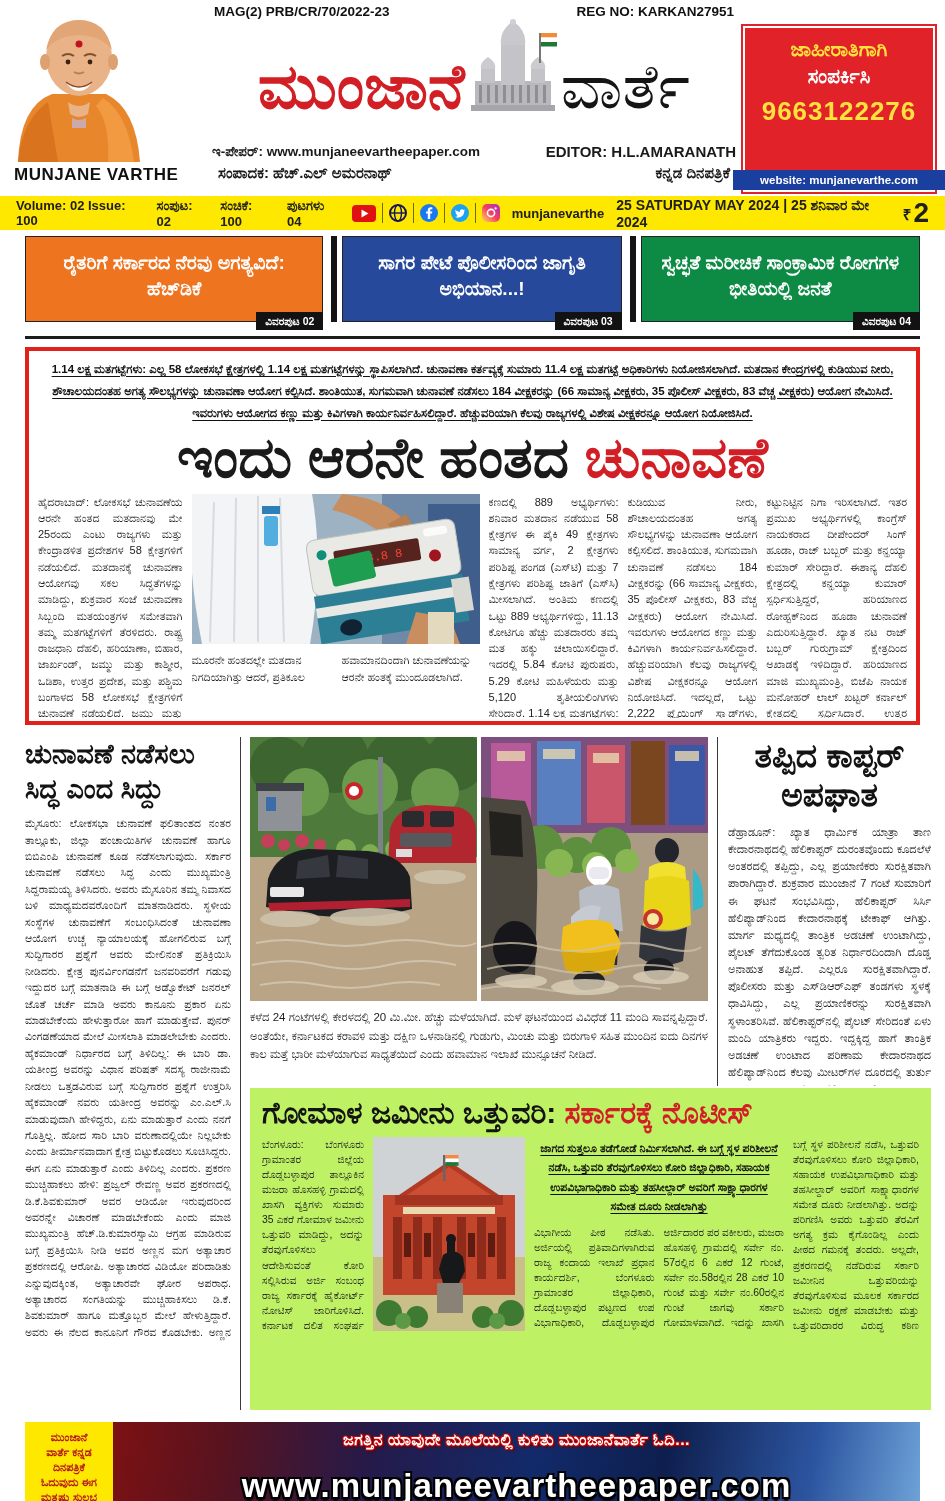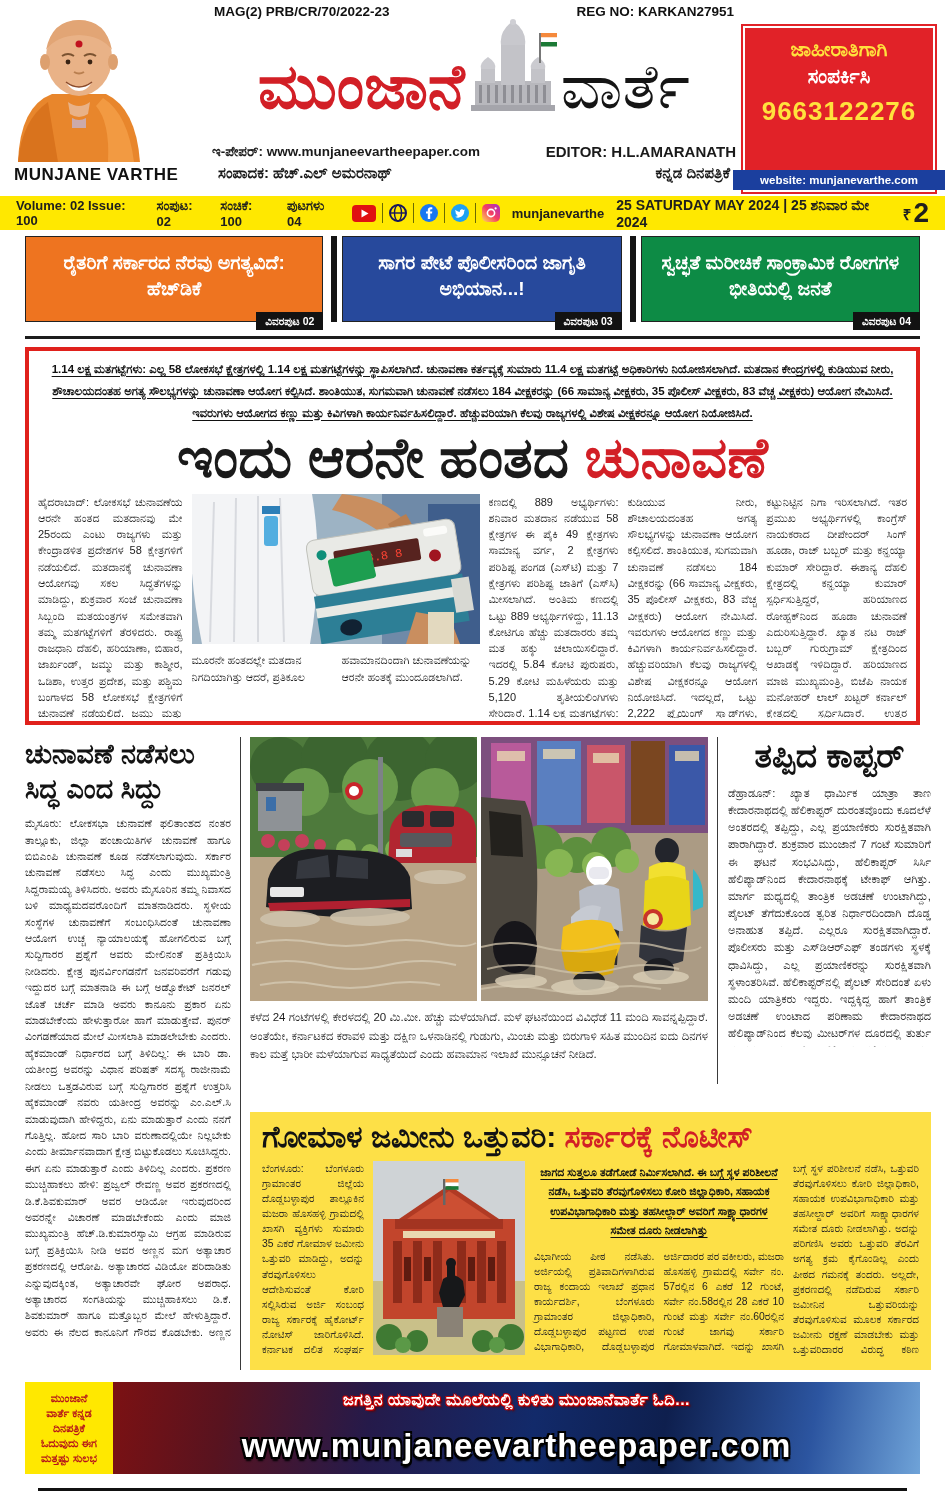--- a/index.html
+++ b/index.html
@@ -61,21 +61,21 @@
   .left-body{margin-top:8px;font-size:10.8px;text-align:justify;line-height:1.52;height:528px;overflow:hidden;color:#222;}
   .right-wrap{flex:1;display:flex;flex-direction:column;padding-left:9px;}
   .photos-row{display:flex;}
   .flood-photos{width:458px;flex:none;}
   .photos{display:flex;gap:4px;}
   .flood-caption{font-size:11.5px;line-height:1.62;margin-top:7px;text-align:justify;color:#1d1d1d;height:76px;overflow:hidden;}
   .copter-story{flex:1;margin-left:9px;padding-left:10px;border-left:1px solid #3a3a3a;}
   .copter-headline{font-size:33px;font-weight:800;text-align:center;line-height:1.18;color:#131313;}
   .copter-body{margin-top:9px;font-size:11.3px;text-align:justify;line-height:1.52;height:262px;overflow:hidden;color:#222;}
   
-  .gomala{margin-top:28px;background:#fde047;padding:8px 12px;height:258px;box-sizing:border-box;}
+  .gomala{margin-top:2px;background:#bef264;padding:8px 12px;height:322px;box-sizing:border-box;}
   .gomala-headline{font-size:30px;font-weight:800;line-height:1.1;color:#131313;}
   .gh-red{color:#d21f26;}
   .gomala-content{display:flex;gap:9px;margin-top:8px;height:196px;overflow:hidden;}
   .gcol{font-size:10.4px;text-align:justify;line-height:1.45;color:#222;overflow:hidden;}
   .gcol1{width:102px;} .gcol4{width:126px;}
   .gmid{width:250px;flex:none;}
   .gquote{font-size:10.8px;font-weight:bold;text-align:center;line-height:1.8;color:#111;
           text-decoration:underline;text-underline-offset:3px;padding:2px 4px;}
   .gtwo{display:flex;gap:9px;margin-top:6px;}
   .gtwo div{flex:1;font-size:10.4px;text-align:justify;line-height:1.45;color:#222;}
@@ -430,20 +430,21 @@
                   <ellipse cx="40" cy="244" rx="26" ry="7"></ellipse>
                 </g>
             </svg>
           </div>
           <div class="flood-caption">ಕಳೆದ 24 ಗಂಟೆಗಳಲ್ಲಿ ಕೇರಳದಲ್ಲಿ 20 ಮಿ.ಮೀ. ಹೆಚ್ಚು ಮಳೆಯಾಗಿದೆ. ಮಳೆ ಘಟನೆಯಿಂದ ವಿವಿಧೆಡೆ 11 ಮಂದಿ ಸಾವನ್ನಪ್ಪಿದ್ದಾರೆ. ಅಂತೆಯೇ, ಕರ್ನಾಟಕದ ಕರಾವಳಿ ಮತ್ತು ದಕ್ಷಿಣ ಒಳನಾಡಿನಲ್ಲಿ ಗುಡುಗು, ಮಿಂಚು ಮತ್ತು ಬಿರುಗಾಳಿ ಸಹಿತ ಮುಂದಿನ ಐದು ದಿನಗಳ ಕಾಲ ಮತ್ತೆ ಭಾರೀ ಮಳೆಯಾಗುವ ಸಾಧ್ಯತೆಯಿದೆ ಎಂದು ಹವಾಮಾನ ಇಲಾಖೆ ಮುನ್ಸೂಚನೆ ನೀಡಿದೆ.</div>
         </div>
 
         <div class="copter-story">
           <div class="copter-headline">
             <div>ತಪ್ಪಿದ ಕಾಪ್ಟರ್</div>
+            <div>ಅಪಘಾತ</div>
           </div>
           <div class="copter-body">ಡೆಹ್ರಾಡೂನ್: ಖ್ಯಾತ ಧಾರ್ಮಿಕ ಯಾತ್ರಾ ತಾಣ ಕೇದಾರನಾಥದಲ್ಲಿ ಹೆಲಿಕಾಪ್ಟರ್ ದುರಂತವೊಂದು ಕೂದಲೆಳೆ ಅಂತರದಲ್ಲಿ ತಪ್ಪಿದ್ದು, ಎಲ್ಲ ಪ್ರಯಾಣಿಕರು ಸುರಕ್ಷಿತವಾಗಿ ಪಾರಾಗಿದ್ದಾರೆ. ಶುಕ್ರವಾರ ಮುಂಜಾನೆ 7 ಗಂಟೆ ಸುಮಾರಿಗೆ ಈ ಘಟನೆ ಸಂಭವಿಸಿದ್ದು, ಹೆಲಿಕಾಪ್ಟರ್ ಸಿರ್ಸಿ ಹೆಲಿಪ್ಯಾಡ್‌ನಿಂದ ಕೇದಾರನಾಥಕ್ಕೆ ಟೇಕಾಫ್ ಆಗಿತ್ತು. ಮಾರ್ಗ ಮಧ್ಯದಲ್ಲಿ ತಾಂತ್ರಿಕ ಅಡಚಣೆ ಉಂಟಾಗಿದ್ದು, ಪೈಲಟ್ ತೆಗೆದುಕೊಂಡ ತ್ವರಿತ ನಿರ್ಧಾರದಿಂದಾಗಿ ದೊಡ್ಡ ಅನಾಹುತ ತಪ್ಪಿದೆ. ಎಲ್ಲರೂ ಸುರಕ್ಷಿತವಾಗಿದ್ದಾರೆ. ಪೊಲೀಸರು ಮತ್ತು ಎಸ್‌ಡಿಆರ್‌ಎಫ್ ತಂಡಗಳು ಸ್ಥಳಕ್ಕೆ ಧಾವಿಸಿದ್ದು, ಎಲ್ಲ ಪ್ರಯಾಣಿಕರನ್ನು ಸುರಕ್ಷಿತವಾಗಿ ಸ್ಥಳಾಂತರಿಸಿವೆ. ಹೆಲಿಕಾಪ್ಟರ್‌ನಲ್ಲಿ ಪೈಲಟ್ ಸೇರಿದಂತೆ ಏಳು ಮಂದಿ ಯಾತ್ರಿಕರು ಇದ್ದರು. ಇದ್ದಕ್ಕಿದ್ದ ಹಾಗೆ ತಾಂತ್ರಿಕ ಅಡಚಣೆ ಉಂಟಾದ ಪರಿಣಾಮ ಕೇದಾರನಾಥದ ಹೆಲಿಪ್ಯಾಡ್‌ನಿಂದ ಕೆಲವು ಮೀಟರ್‌ಗಳ ದೂರದಲ್ಲಿ ತುರ್ತು ಭೂಸ್ಪರ್ಶ ಮಾಡಿದೆ. ಹೆಲಿಕಾಪ್ಟರ್‌ನಲ್ಲಿದ್ದ ಎಲ್ಲರೂ ಸುರಕ್ಷಿತವಾಗಿದ್ದಾರೆ ಎಂದು ಅಧಿಕಾರಿಗಳು ಹೇಳಿದ್ದಾರೆ. ಯಾತ್ರಾರ್ಥಿಗಳು ದೇವರ ದರ್ಶನ ಪಡೆದ ನಂತರ ಹಿಂತಿರುಗಲಿದ್ದಾರೆ. ಘಟನೆ ಕುರಿತು ಹೆಚ್ಚಿನ ತನಿಖೆ ನಡೆಯುತ್ತಿದೆ ಎಂದು ರುದ್ರಪ್ರಯಾಗದ ಜಿಲ್ಲಾ ಮ್ಯಾಜಿಸ್ಟ್ರೇಟ್ ಸೌರಭ್ ಗಹರ್ವಾರ್ ಹೇಳಿದ್ದಾರೆ.</div>
         </div>
       </div>
 
       <div class="gomala">
         <div class="gomala-headline">
           <span>ಗೋಮಾಳ ಜಮೀನು ಒತ್ತುವರಿ: </span><span class="gh-red">ಸರ್ಕಾರಕ್ಕೆ ನೊಟೀಸ್</span>
         </div>
         <div class="gomala-content">

